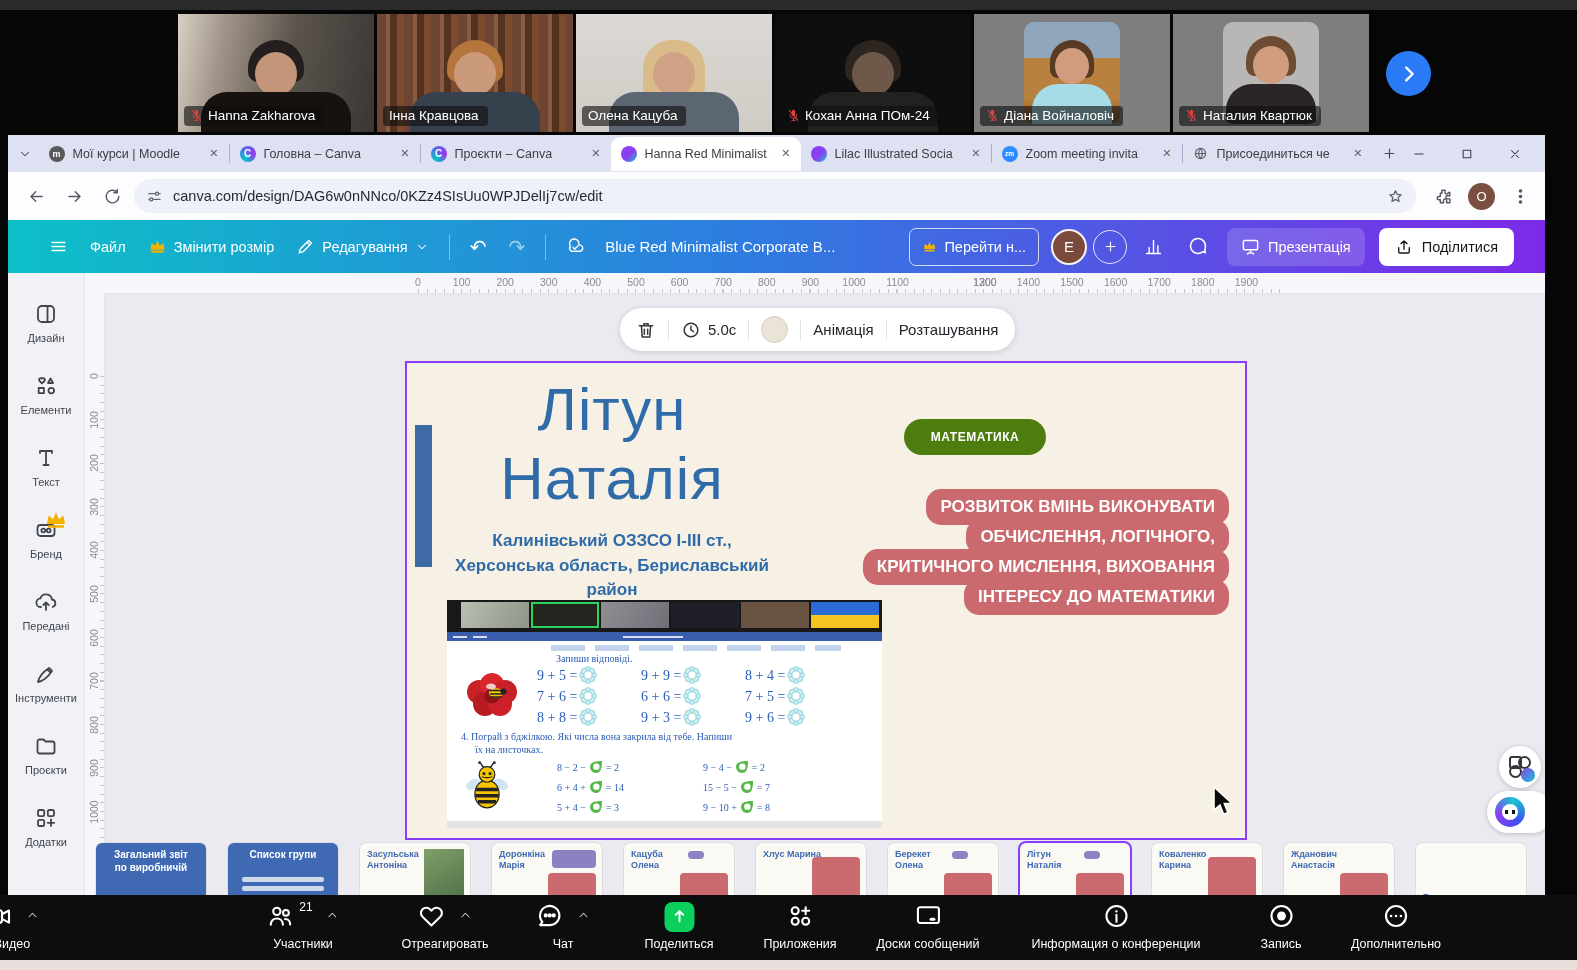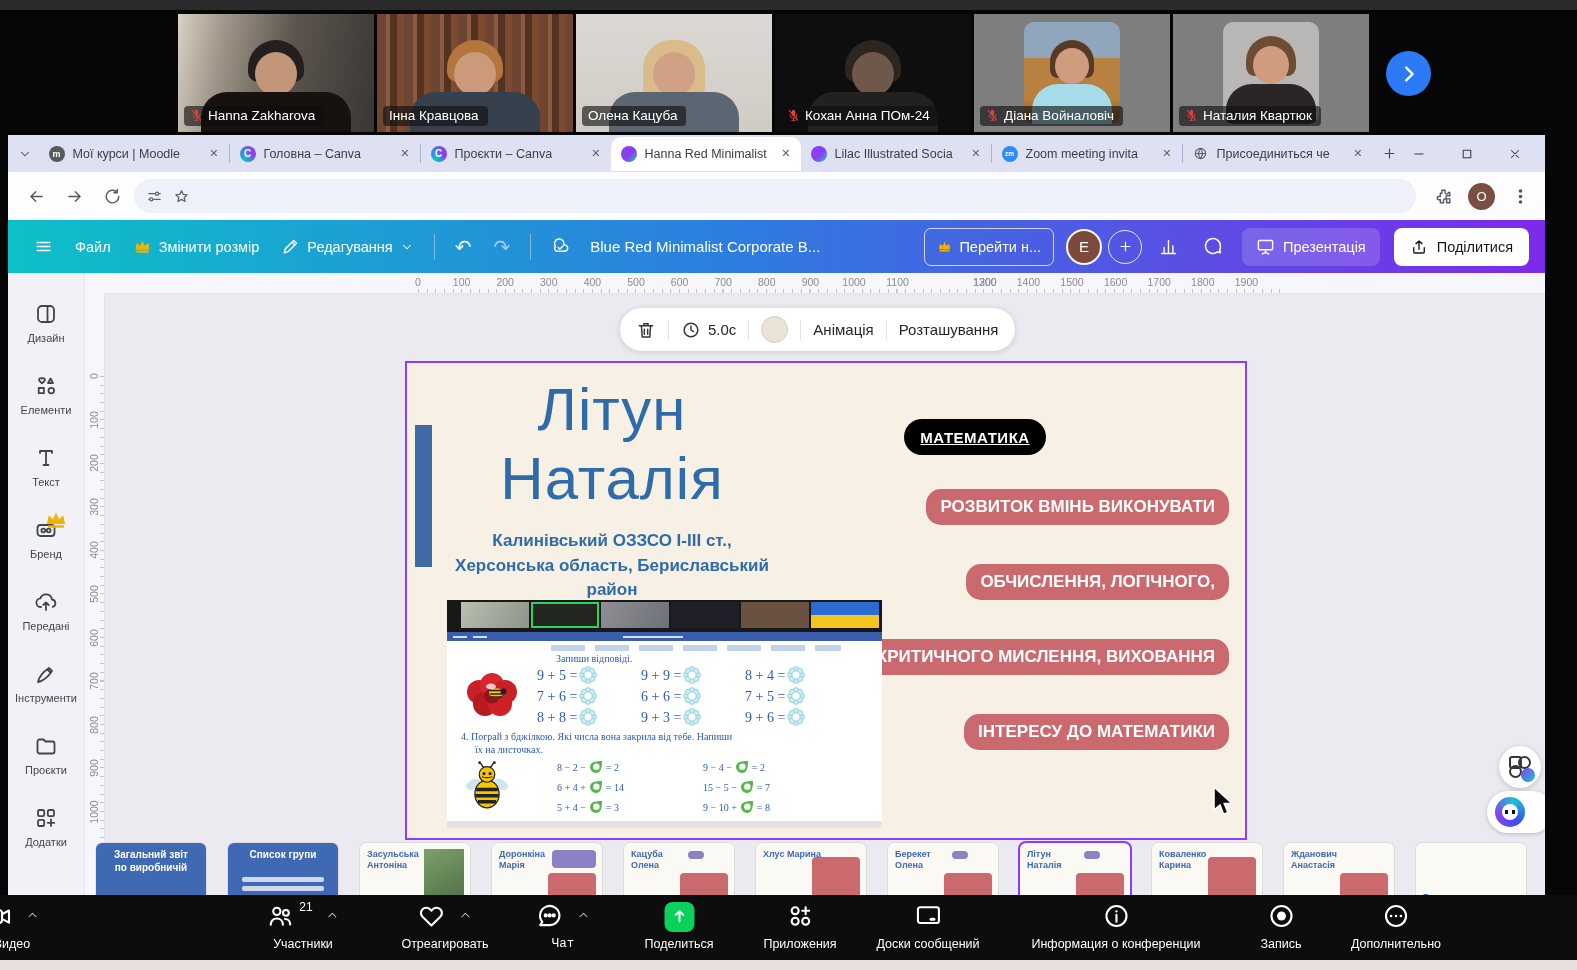--- a/index.html
+++ b/index.html
@@ -60,21 +60,21 @@
   .navbtn .i{width:19px;height:19px;}
   .urlpill{flex:1;height:34px;background:#eef1fa;border-radius:17px;display:flex;align-items:center;padding:0 12px;gap:10px;color:#27292e;font-size:14.5px;}
   .urlpill .i{width:17px;height:17px;color:#5f6368;flex:none;}
   .urltext{flex:1;white-space:nowrap;overflow:hidden;}
   .rightnav{display:flex;align-items:center;gap:12px;padding-left:8px;color:#55585f;}
   .rnbtn{width:26px;height:26px;display:grid;place-items:center;}
   .rnbtn .i{width:19px;height:19px;}
   .avatarO{width:27px;height:27px;border-radius:50%;background:#7a4f41;color:#fff;display:grid;place-items:center;font-size:13px;}
 
   
-  .ctoolbar{height:53px;background:linear-gradient(90deg,#0cc0c7 0%,#2e7ce0 48%,#7d2ae8 100%);display:flex;align-items:center;color:#fff;padding:0 16px;gap:2px;font-size:14.5px;}
+  .ctoolbar{height:53px;background:linear-gradient(90deg,#0cc0c7 0%,#2e7ce0 48%,#7d2ae8 100%);display:flex;align-items:center;color:#fff;padding:0 31px;gap:2px;font-size:14.5px;}
   .citem{padding:0 10px;height:36px;display:flex;align-items:center;gap:7px;border-radius:6px;white-space:nowrap;}
   .citem .i{width:19px;height:19px;}
   .csep{width:1px;height:26px;background:rgba(255,255,255,.4);margin:0 8px;flex:none;}
   .undo-glyph{font-size:20px;line-height:1;}
   .dim{opacity:.55;}
   .ctitle{font-size:15px;max-width:235px;white-space:nowrap;overflow:hidden;text-overflow:ellipsis;padding:0 8px;}
   .btn-upgrade{margin-left:auto;border:1px solid rgba(255,255,255,.75);border-radius:7px;height:36px;padding:0 12px;display:flex;gap:7px;align-items:center;white-space:nowrap;}
   .avatarE{width:32px;height:32px;border-radius:50%;background:#7a4a3c;border:2px solid rgba(255,255,255,.95);display:grid;place-items:center;font-size:15px;margin-left:10px;flex:none;}
   .btn-plus{width:32px;height:32px;border-radius:50%;border:1.5px solid rgba(255,255,255,.85);display:grid;place-items:center;margin-left:4px;flex:none;}
   .btn-plus .i{width:15px;height:15px;}
@@ -103,22 +103,22 @@
   .xtoolbar .i{width:20px;height:20px;color:#33363c;}
   .xsep{width:1px;height:20px;background:#e3e3e6;}
   .swatch{width:25px;height:25px;border-radius:50%;background:#e9e4d6;border:1px solid #d3ccba;}
   .xbtn{display:flex;align-items:center;gap:7px;white-space:nowrap;}
 
   
   .slide{position:absolute;left:397px;top:88px;width:838px;height:475px;background:#f6f0e5;border:2px solid #8b3dff;z-index:4;}
   .sbar{position:absolute;left:8px;top:62px;width:17px;height:142px;background:#3e6ba6;}
   .stitle{position:absolute;left:30px;top:12px;width:350px;text-align:center;color:#2f6ba8;font-size:60px;line-height:1.15;font-weight:400;letter-spacing:1px;}
   .ssub{position:absolute;left:20px;top:166px;width:370px;color:#2f6ba8;font-weight:600;font-size:17px;line-height:1.45;text-align:center;}
-  .sbadge{position:absolute;left:497px;top:56px;width:142px;height:36px;background:#000000;border-radius:18px;color:#fff;font-weight:700;font-size:15px;letter-spacing:.5px;display:grid;place-items:center;text-decoration:underline;}
-  .goal{position:absolute;right:16px;top:126px;display:flex;flex-direction:column;align-items:flex-end;gap:45px;}
+  .sbadge{position:absolute;left:497px;top:56px;width:142px;height:36px;background:#4d7c0f;border-radius:18px;color:#fff;font-weight:700;font-size:12px;letter-spacing:.5px;display:grid;place-items:center;}
+  .goal{position:absolute;right:16px;top:126px;display:flex;flex-direction:column;align-items:flex-end;}
   .goal-line{margin-top:-6px;background:#ca6a6e;color:#fff;font-weight:700;font-size:17px;padding:8px 14px;border-radius:15px;white-space:nowrap;}
   .goal-line:first-child{margin-top:0;}
 
   
   .shot{position:absolute;left:40px;top:237px;width:435px;height:228px;background:#fff;display:flex;flex-direction:column;overflow:hidden;}
   .ms-strip{height:30px;background:#181818;display:flex;gap:2px;padding:2px 0 0 14px;}
   .ms-tile{width:68px;height:26px;flex:none;}
   .mt1{background:linear-gradient(120deg,#b9c0b2,#8d9488);} .mt2{background:#23261f;outline:2px solid #2bd35f;outline-offset:-2px;}
   .mt3{background:linear-gradient(120deg,#8f8f95,#6f6f78);} .mt4{background:#1f1f28;} .mt5{background:#6a5242;}
   .mt6{background:linear-gradient(180deg,#2d6bd4 50%,#f4c520 50%);}
@@ -408,20 +408,21 @@
           </span>
         </div>
       <div class="urlpill">
         <span class="i">
             <svg viewBox="0 0 24 24" fill="none" stroke="currentColor" stroke-width="1.8" stroke-linecap="round" stroke-linejoin="round">
               <path d="M4 8h9M19 8h1M4 16h1M11 16h9"></path>
               <circle cx="15.5" cy="8" r="2.2"></circle>
               <circle cx="7.5" cy="16" r="2.2"></circle>
             </svg>
           </span>
+        <span class="urltext">canva.com/design/DAG6w0nNNco/0KZz4SIsUu0WPJDelIj7cw/edit</span>
         <span class="i">
             <svg viewBox="0 0 24 24" fill="none" stroke="currentColor" stroke-width="1.8" stroke-linecap="round" stroke-linejoin="round">
               <path d="M12 4l2.4 5 5.6.7-4.2 3.8 1.2 5.5-5-2.9-5 2.9 1.2-5.5L4 9.7 9.6 9z"></path>
             </svg>
           </span>
       </div>
       <div class="rightnav">
         <div class="rnbtn">
             <span class="i">
               <svg viewBox="0 0 24 24" fill="none" stroke="currentColor" stroke-width="1.8" stroke-linecap="round" stroke-linejoin="round">
@@ -1135,21 +1136,21 @@
                 <path d="M12 20.2l-7.2-7.1a4.6 4.6 0 116.5-6.4l.7.7.7-.7a4.6 4.6 0 116.5 6.4z"></path>
               </svg></span></span>
           <span class="i zchev">
             <svg viewBox="0 0 24 24" fill="none" stroke="currentColor" stroke-width="1.8" stroke-linecap="round" stroke-linejoin="round">
               <path d="M6 15l6-6 6 6"></path>
             </svg>
           </span>
         </div>
         <div class="zlabel">Отреагировать</div>
       </div>
-      <div class="zctrl" style="left: 563px; font-family: Liberation Mono, monospace;">
+      <div class="zctrl" style="left: 563px;">
         <div class="zrow">
           <span class="zic"><span class="i"><svg viewBox="0 0 24 24" fill="none" stroke="currentColor" stroke-width="1.8" stroke-linecap="round" stroke-linejoin="round">
                 <path d="M20.5 11.5a8.3 8.3 0 01-8.3 8.3H4l1.9-2.7a8.3 8.3 0 1114.6-5.6z"></path>
                 <circle cx="8.8" cy="11.5" r=".9" fill="currentColor"></circle>
                 <circle cx="12.2" cy="11.5" r=".9" fill="currentColor"></circle>
                 <circle cx="15.6" cy="11.5" r=".9" fill="currentColor"></circle>
               </svg></span></span>
           <span class="i zchev">
             <svg viewBox="0 0 24 24" fill="none" stroke="currentColor" stroke-width="1.8" stroke-linecap="round" stroke-linejoin="round">
               <path d="M6 15l6-6 6 6"></path>

